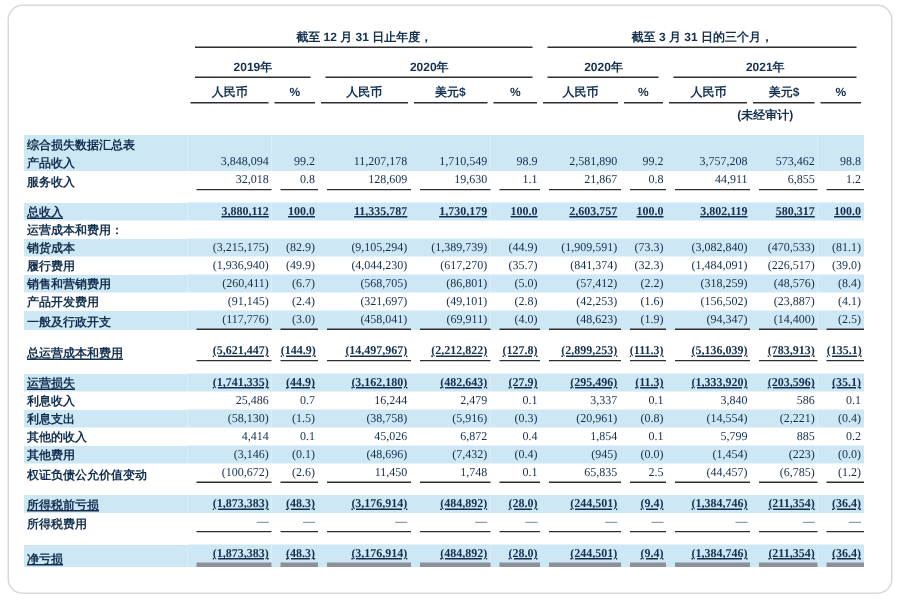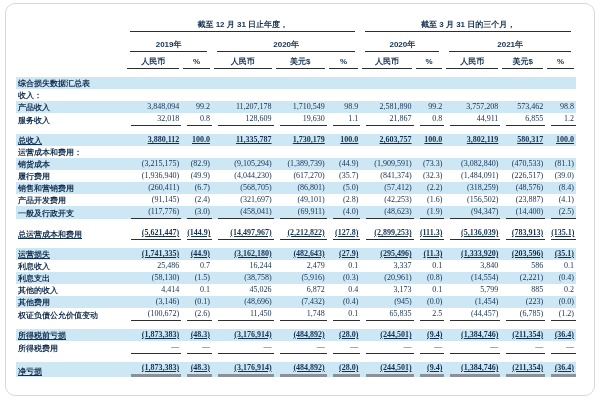--- a/index.html
+++ b/index.html
@@ -96,51 +96,44 @@
         <th>
             <span class="ch">人民币</span>
           </th>
         <th>
             <span class="ch">美元$</span>
           </th>
         <th>
             <span class="ch">%</span>
           </th>
       </tr>
+      <tr style="height:11px;">
+        <th colspan="8"></th>
+        <th colspan="3">
+            <span class="hnote">(未经审计)</span>
+          </th>
+      </tr>
     </thead>
     <tbody id="tbody">
         <tr class="spacer">
           <td colspan="11"></td>
         </tr>
         <tr class="shade">
           <td class="lbl">综合损失数据汇总表</td>
           <td></td>
           <td></td>
           <td></td>
           <td></td>
           <td></td>
           <td></td>
           <td></td>
           <td></td>
           <td></td>
           <td></td>
         </tr>
-        <tr>
-          <td class="lbl">收入：</td>
-          <td></td>
-          <td></td>
-          <td></td>
-          <td></td>
-          <td></td>
-          <td></td>
-          <td></td>
-          <td></td>
-          <td></td>
-          <td></td>
-        </tr>
         <tr class="shade">
           <td class="lbl">产品收入</td>
           <td>
             <span class="v">3,848,094</span>
           </td>
           <td>
             <span class="v">99.2</span>
           </td>
           <td>
             <span class="v">11,207,178</span>
@@ -563,21 +556,21 @@
           <td>
             <span class="v">45,026</span>
           </td>
           <td>
             <span class="v">6,872</span>
           </td>
           <td>
             <span class="v">0.4</span>
           </td>
           <td>
-            <span class="v">3,173</span>
+            <span class="v">1,854</span>
           </td>
           <td>
             <span class="v">0.1</span>
           </td>
           <td>
             <span class="v">5,799</span>
           </td>
           <td>
             <span class="v">885</span>
           </td>

